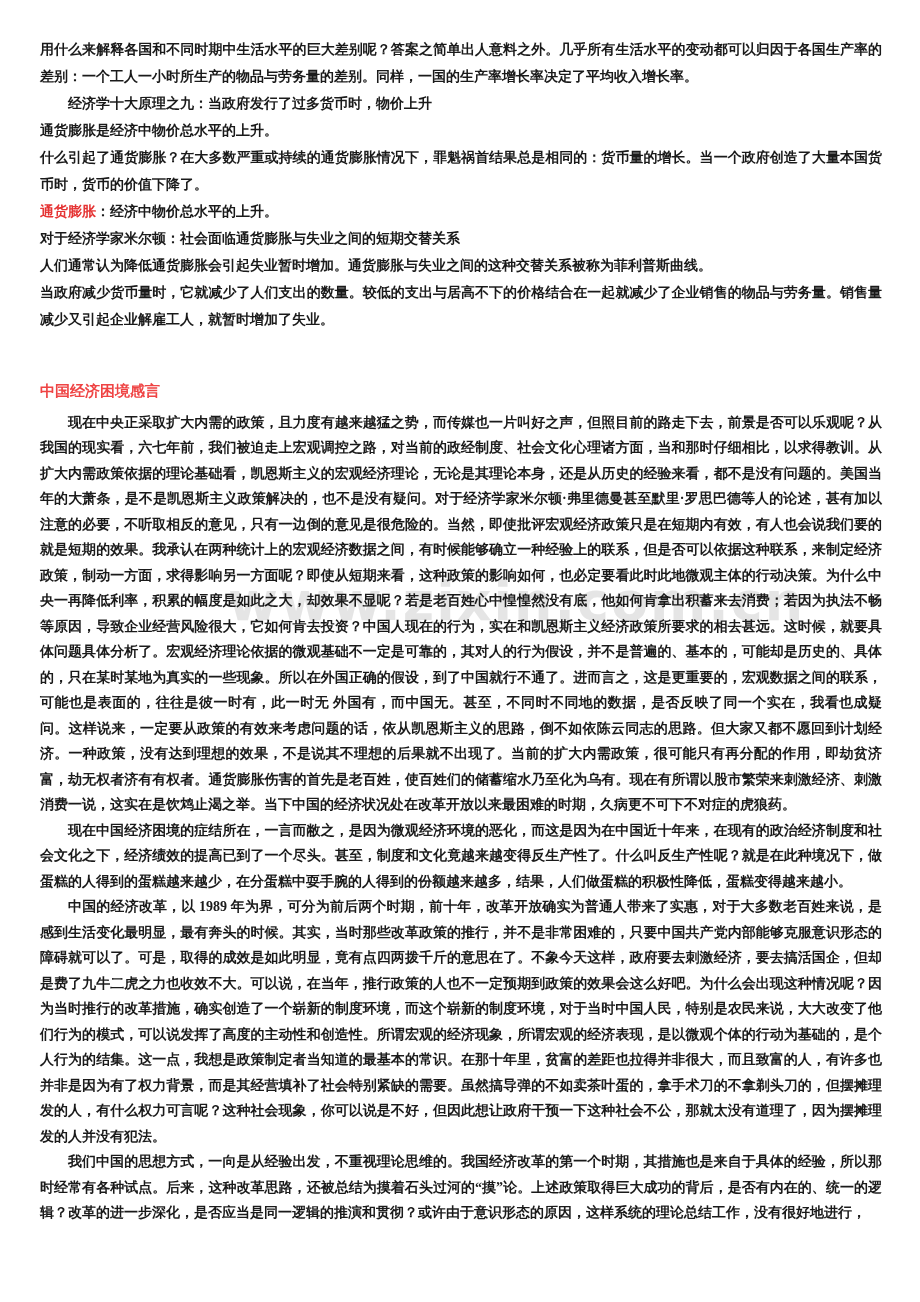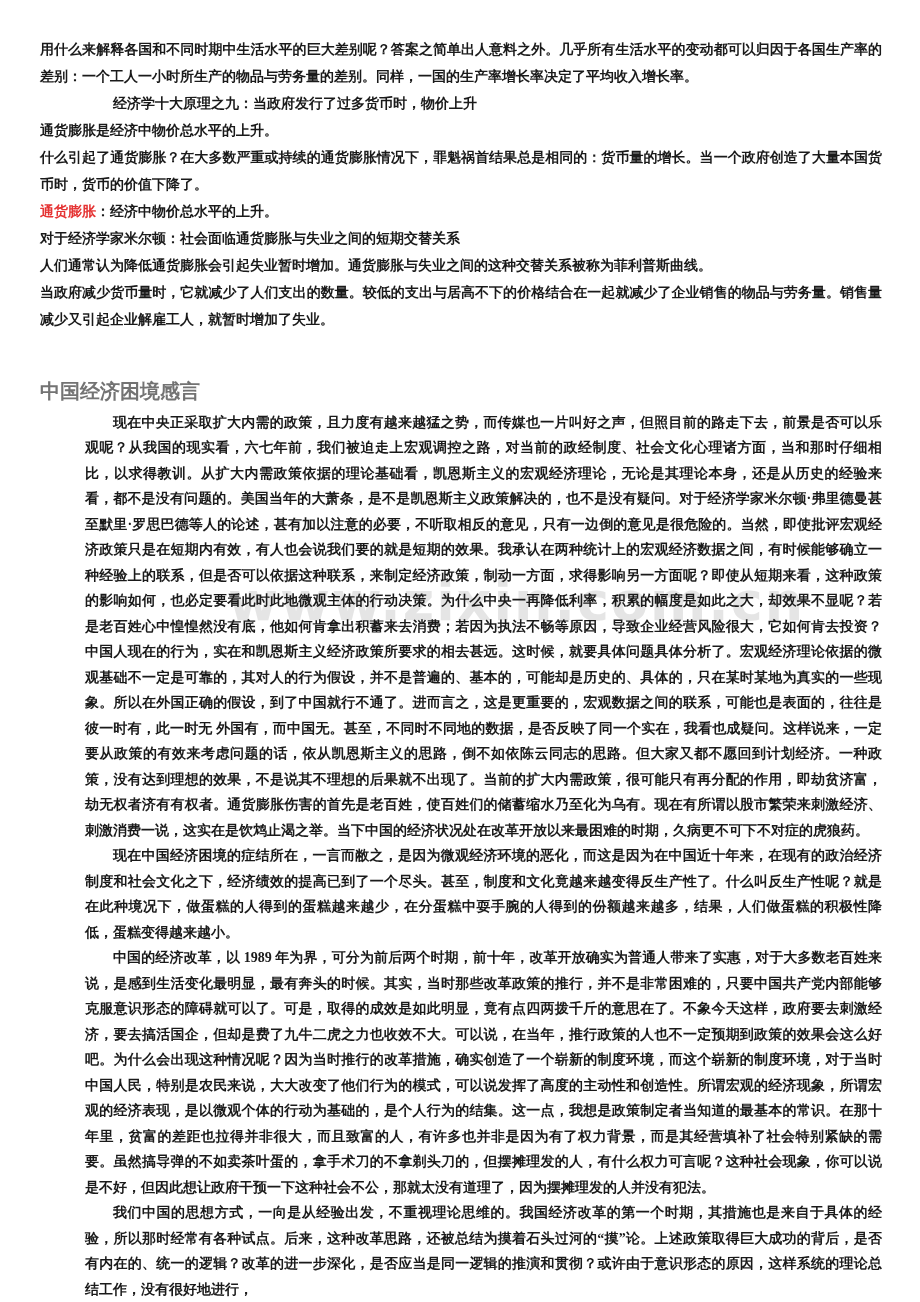--- a/index.html
+++ b/index.html
@@ -23,31 +23,31 @@
   .content {
     position: relative;
     z-index: 1;
   }
   p {
     margin: 0;
     text-align: justify;
     font-weight: bold;
   }
   .notes p { line-height: 27px; }
-  .indent { text-indent: 2em; margin-left: 45px; }
+  .indent { text-indent: 2em; }
   .term {
     color: #e53333;
   }
   .essay {
     margin-top: 46px;
   }
   .essay-title {
-    color: #737373;
+    color: #ef4444;
     font-weight: bold;
-    font-size: 20px;
+    font-size: 15px;
     line-height: 26px;
     margin-bottom: 5px;
     text-align: left;
   }
   .essay p {
     line-height: 25.5px;
   }
   .watermark {
     position: absolute;
     left: 228px;

